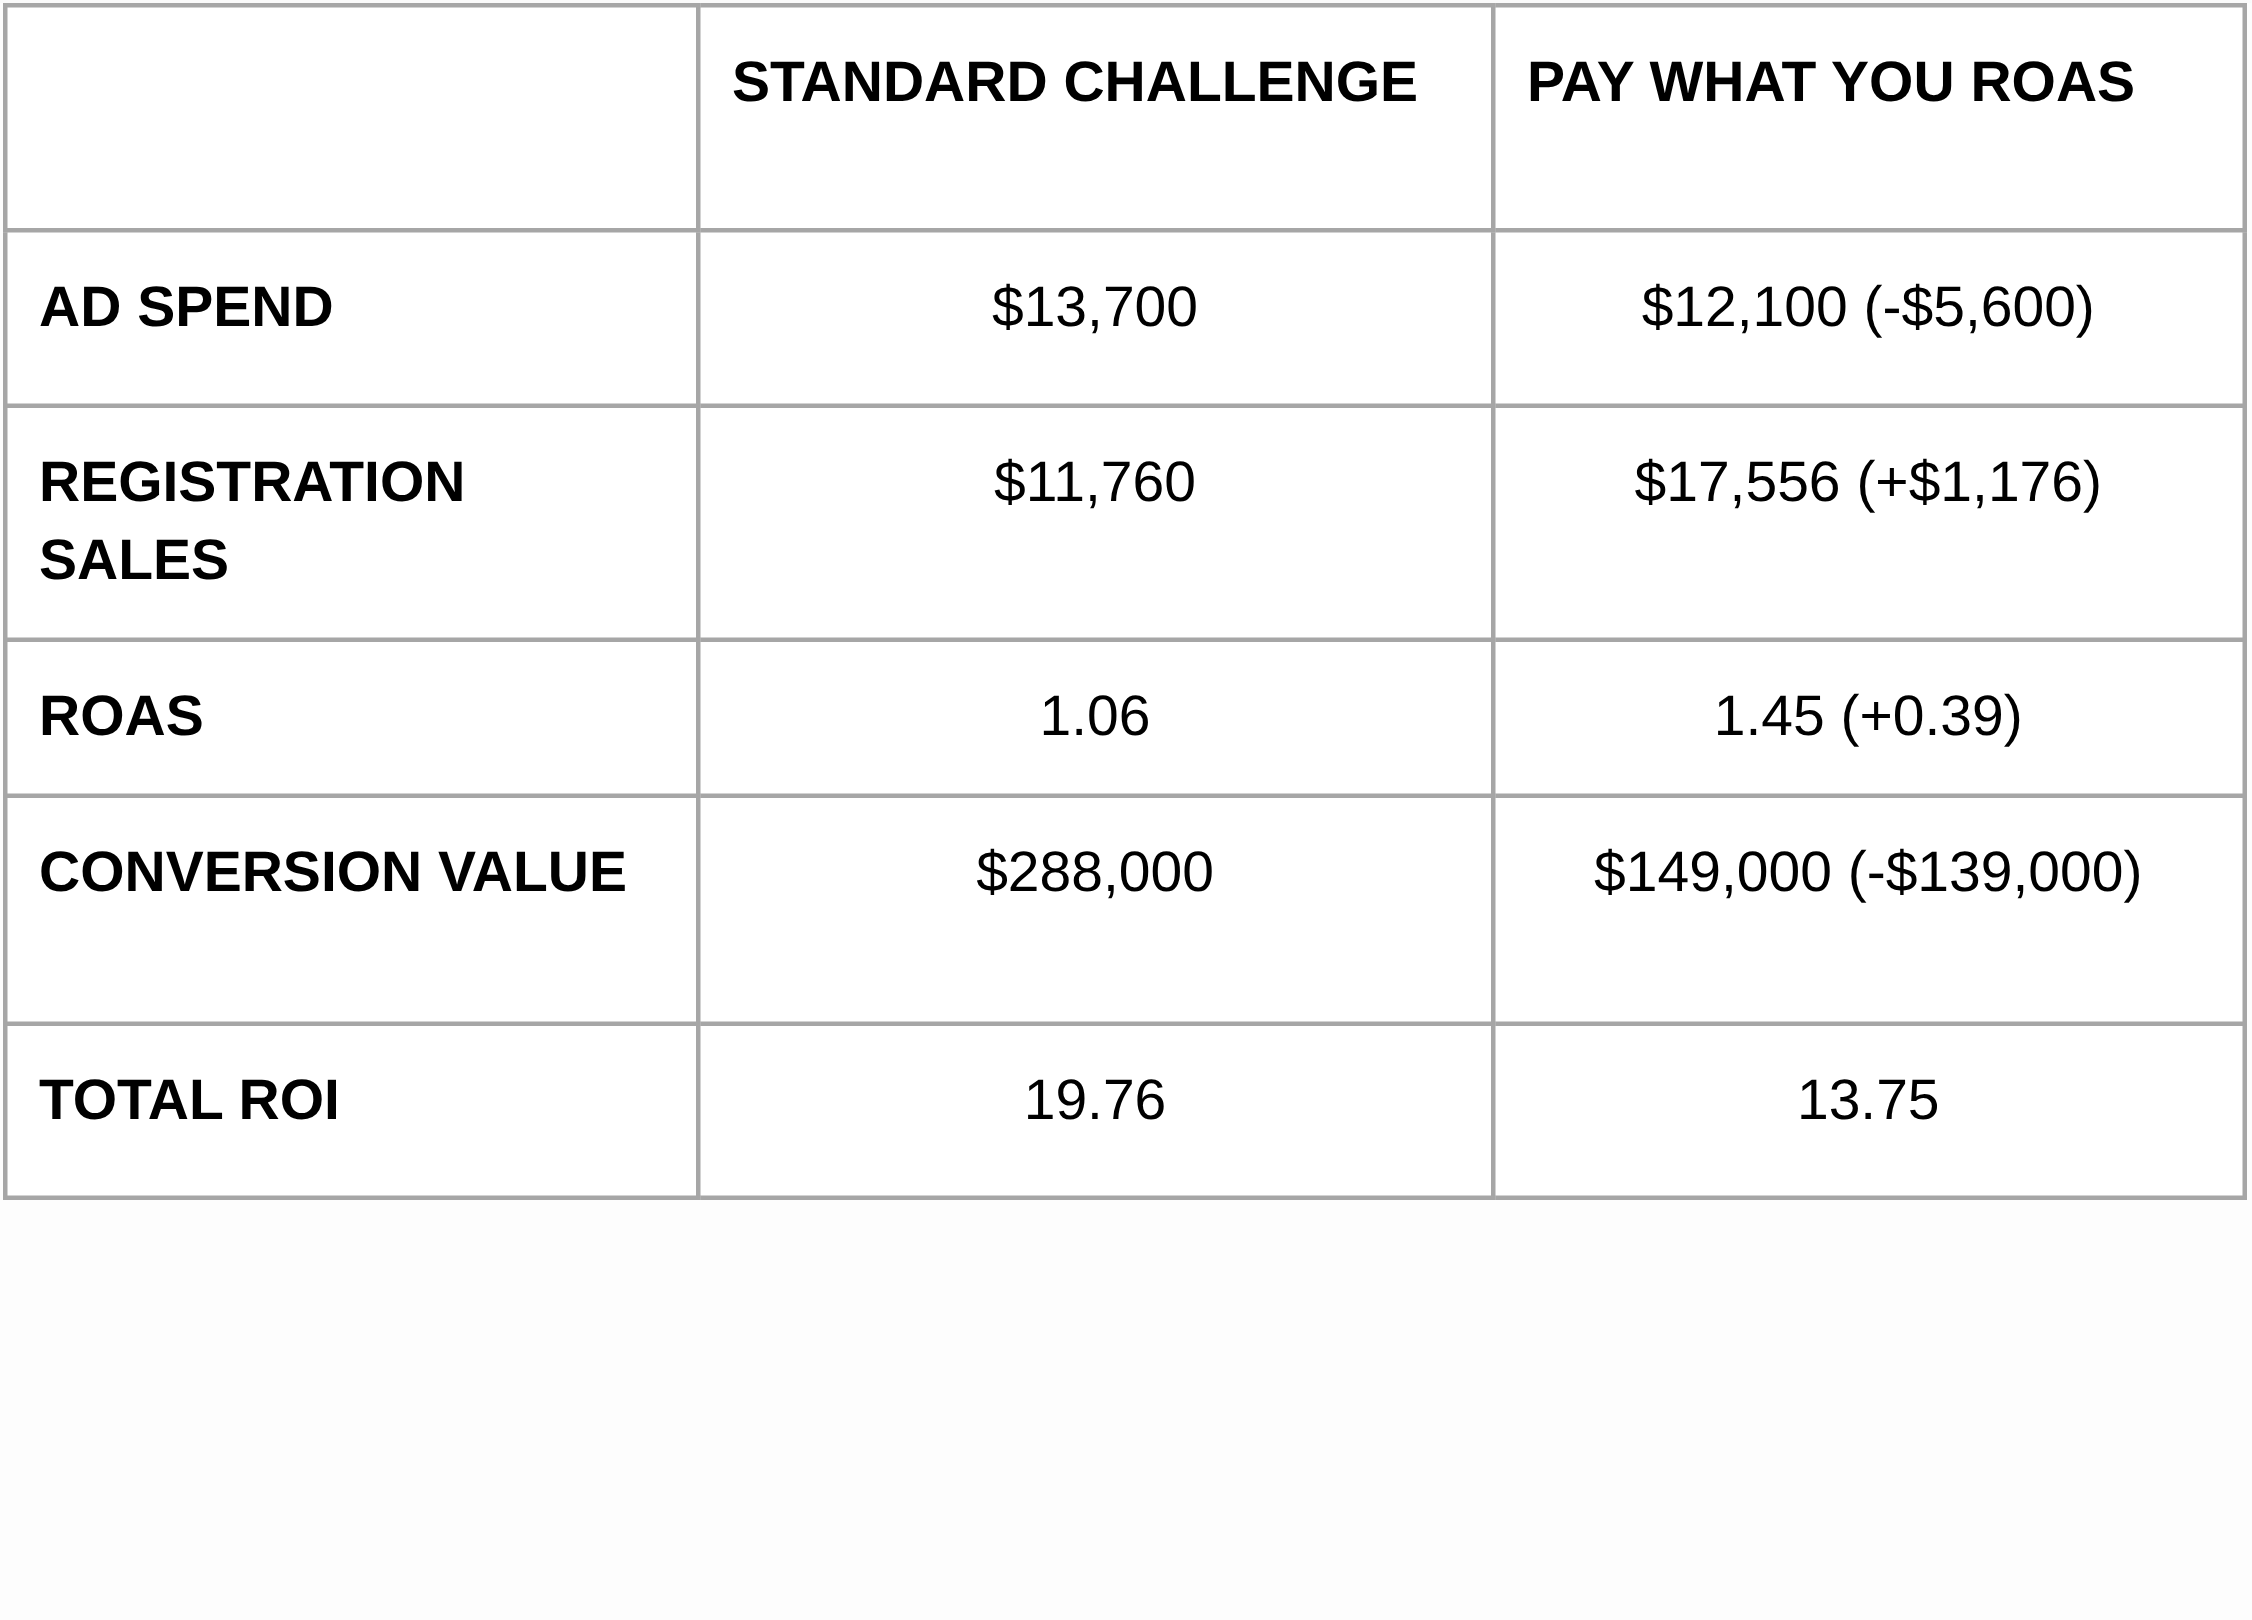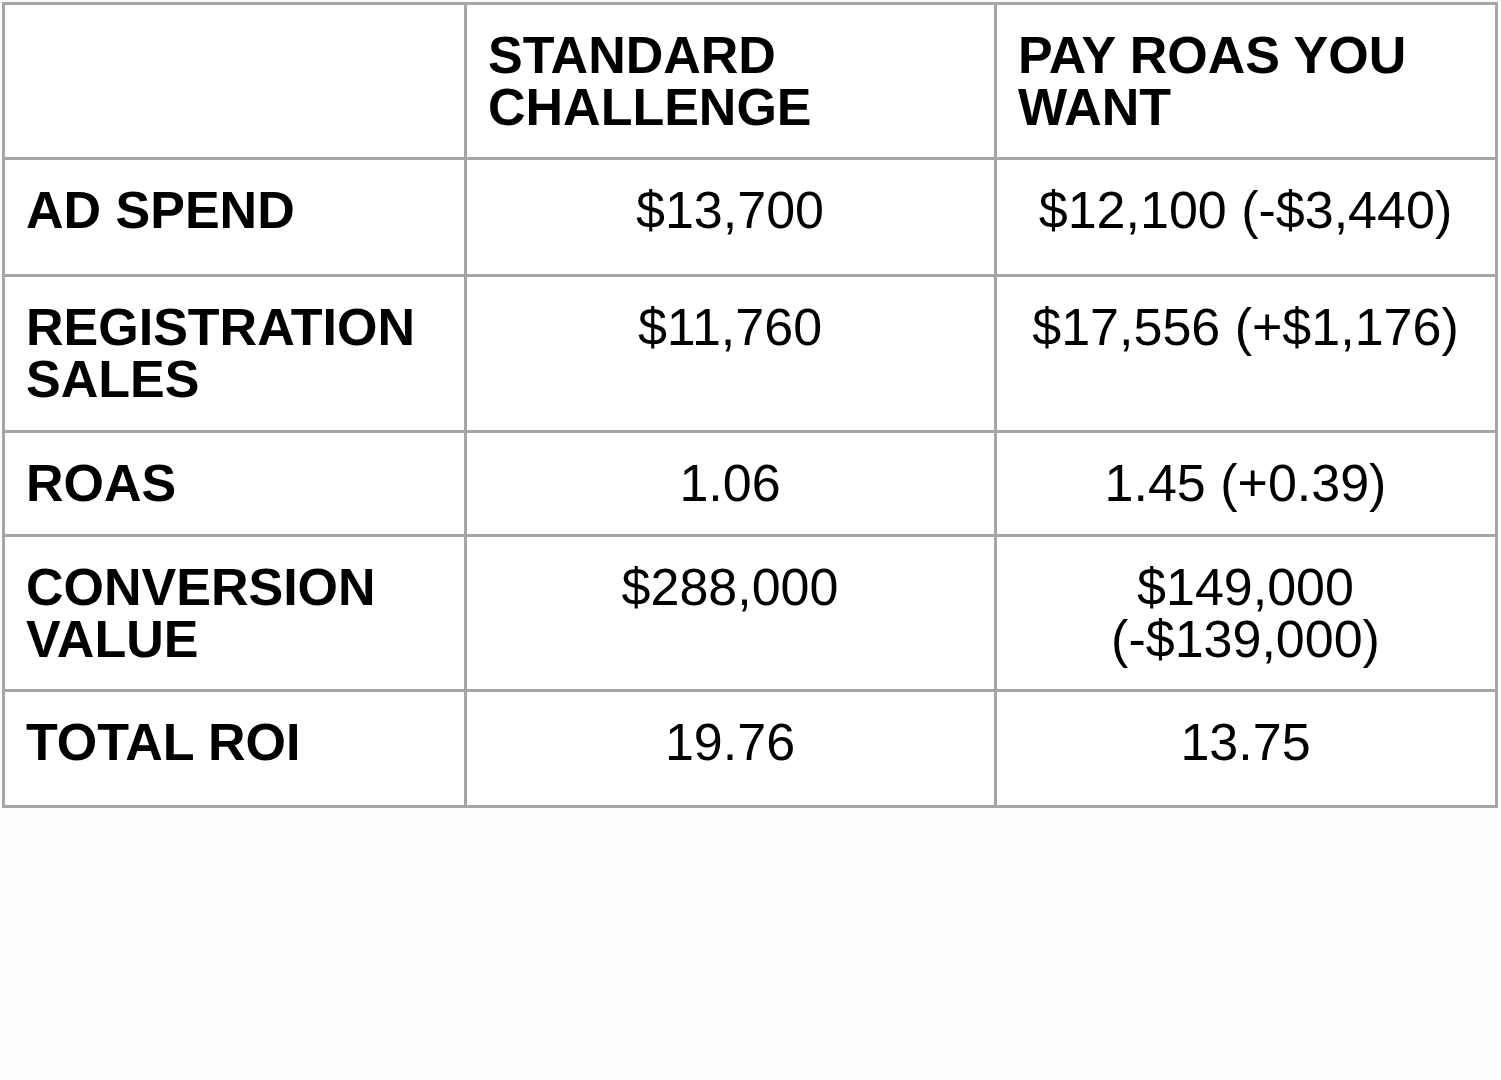--- a/index.html
+++ b/index.html
@@ -27,21 +27,21 @@
     margin: 2px 0 0 2px;
     background: #ffffff;
   }
   col.c-label { width: 462px; }
   col.c-standard { width: 530px; }
   col.c-pwyw { width: 501px; }
 
   th, td {
     border: 3px solid #a6a6a6;
     vertical-align: top;
-    font-size: 52px;
+    font-size: 38px;
     line-height: 52px;
     padding: 24px 22px 24px 21px;
     background: #ffffff;
     overflow: hidden;
   }
   th {
     font-weight: bold;
     text-align: left;
   }
   td.label-cell {
@@ -69,28 +69,28 @@
   <table class="comparison">
     <colgroup>
       <col class="c-label">
       <col class="c-standard">
       <col class="c-pwyw">
     </colgroup>
     <thead>
       <tr class="r-header">
         <th></th>
         <th>STANDARD CHALLENGE</th>
-        <th>PAY ROAS YOU WANT</th>
+        <th>PAY WHAT YOU ROAS</th>
       </tr>
     </thead>
     <tbody>
       <tr class="r-adspend">
         <td class="label-cell">AD SPEND</td>
         <td class="value-cell">$13,700</td>
-        <td class="value-cell">$12,100 (-$3,440)</td>
+        <td class="value-cell">$12,100 (-$5,600)</td>
       </tr>
       <tr class="r-regsales">
         <td class="label-cell">REGISTRATION SALES</td>
         <td class="value-cell">$11,760</td>
         <td class="value-cell">$17,556 (+$1,176)</td>
       </tr>
       <tr class="r-roas">
         <td class="label-cell">ROAS</td>
         <td class="value-cell">1.06</td>
         <td class="value-cell">1.45 (+0.39)</td>

